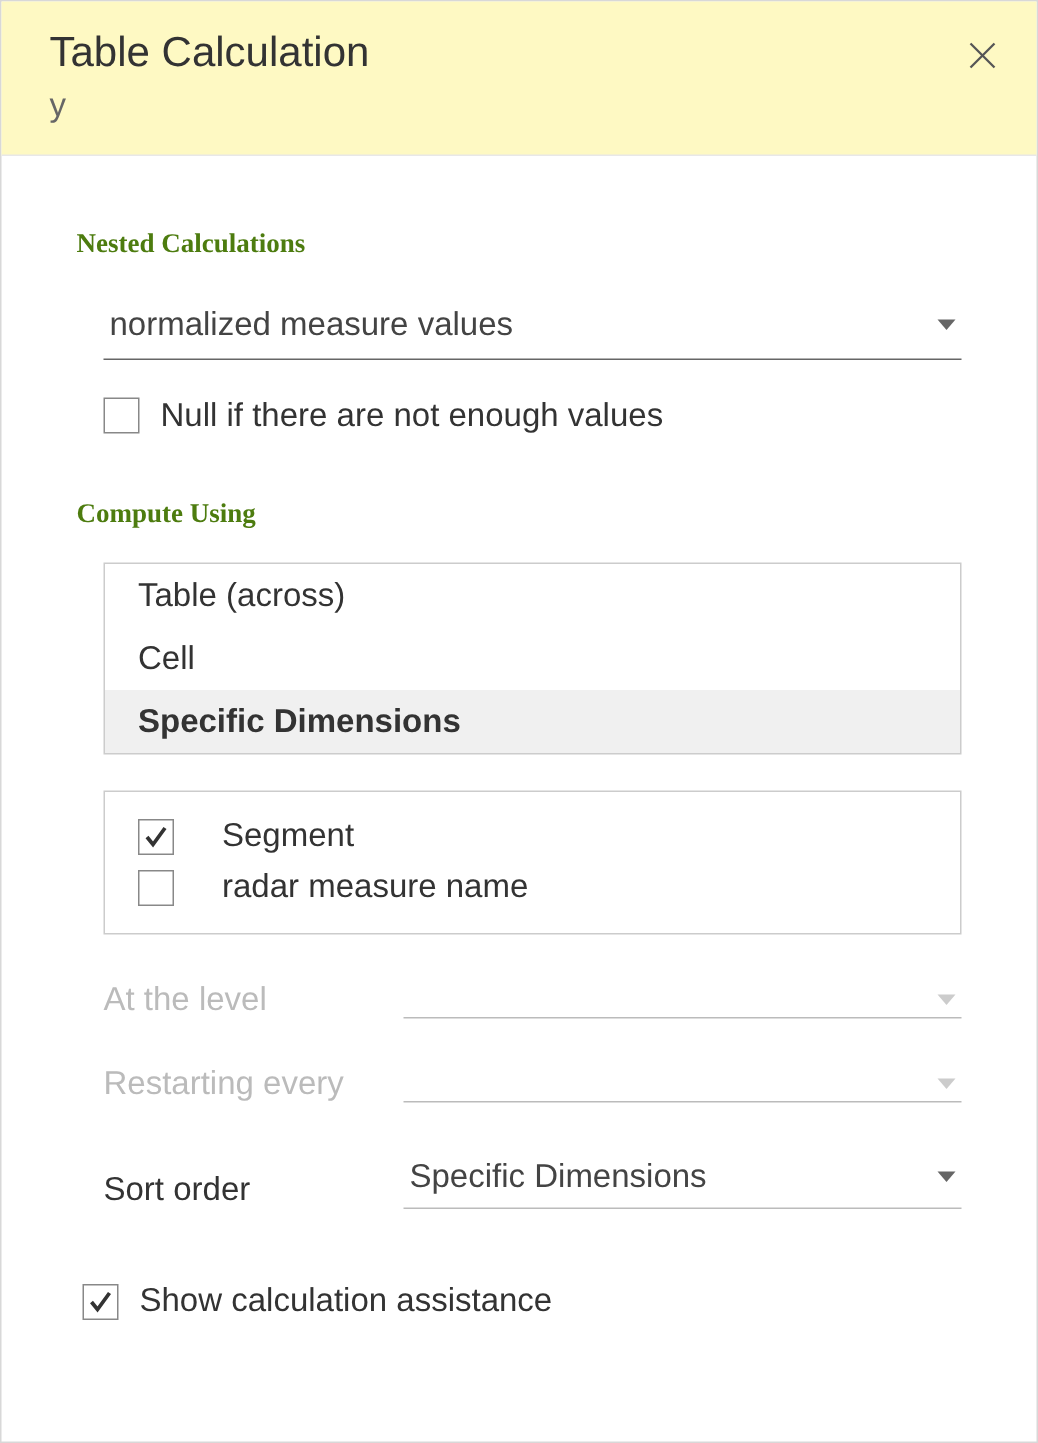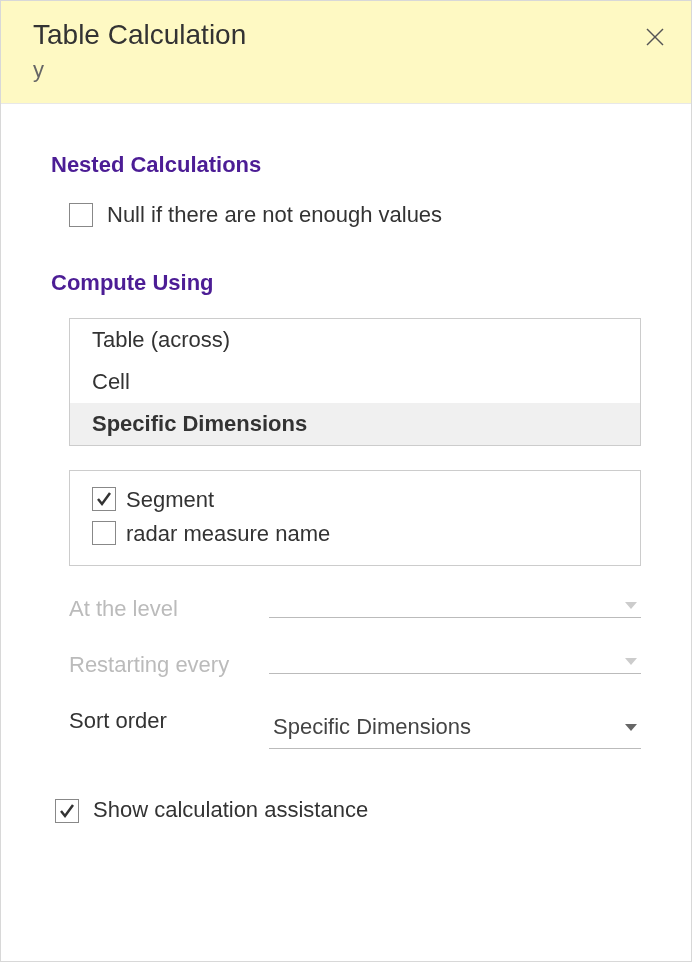--- a/index.html
+++ b/index.html
@@ -51,24 +51,25 @@
     .close-btn svg {
       width: 20px;
       height: 20px;
       stroke: #555;
       stroke-width: 1.5;
     }
     .dialog-body {
       padding: 48px 50px 30px 50px;
     }
     .section-label {
-      font-size: 22px;
+      font-size: 18px;
       font-weight: 700;
-      color: #4c1d95;
+      color: #4d7c0f;
       margin-bottom: 22px;
+      font-family: Liberation Serif, serif;
     }
     .dropdown {
       width: 100%;
       border: none;
       border-bottom: 1.5px solid #666;
       padding: 8px 4px 10px 4px;
       font-size: 22px;
       color: #444;
       position: relative;
       cursor: pointer;
@@ -134,31 +135,31 @@
     }
     .dimensions-box {
       border: 1px solid #ccc;
       margin-top: 24px;
       margin-left: 18px;
       width: calc(100% - 18px);
       padding: 12px 22px 14px 22px;
     }
     .dim-row {
       display: flex;
-      align-items: flex-start;
-      gap: 10px;
+      align-items: flex-end;
+      gap: 32px;
       padding: 4px 0;
     }
     .dim-label {
       font-size: 22px;
       color: #333;
     }
     .form-row {
       display: flex;
-      align-items: flex-start;
+      align-items: flex-end;
       margin-top: 30px;
       margin-left: 18px;
     }
     .form-label {
       font-size: 22px;
       color: #333;
       width: 200px;
     }
     .form-label.disabled {
       color: #bbb;
@@ -209,20 +210,24 @@
           <line x1="2" y1="2" x2="18" y2="18"></line>
           <line x1="18" y1="2" x2="2" y2="18"></line>
         </svg>
     </div>
   </div>
 
   <div class="dialog-body">
 
     <div class="section-label">Nested Calculations</div>
 
+    <div class="dropdown">
+      <span>normalized measure values</span>
+      <span class="caret"></span>
+    </div>
 
     <div class="checkbox-row">
       <div class="checkbox"></div>
       <span class="checkbox-label">Null if there are not enough values</span>
     </div>
 
     <div class="compute-section">
       <div class="section-label">Compute Using</div>
 
       <div class="listbox">

